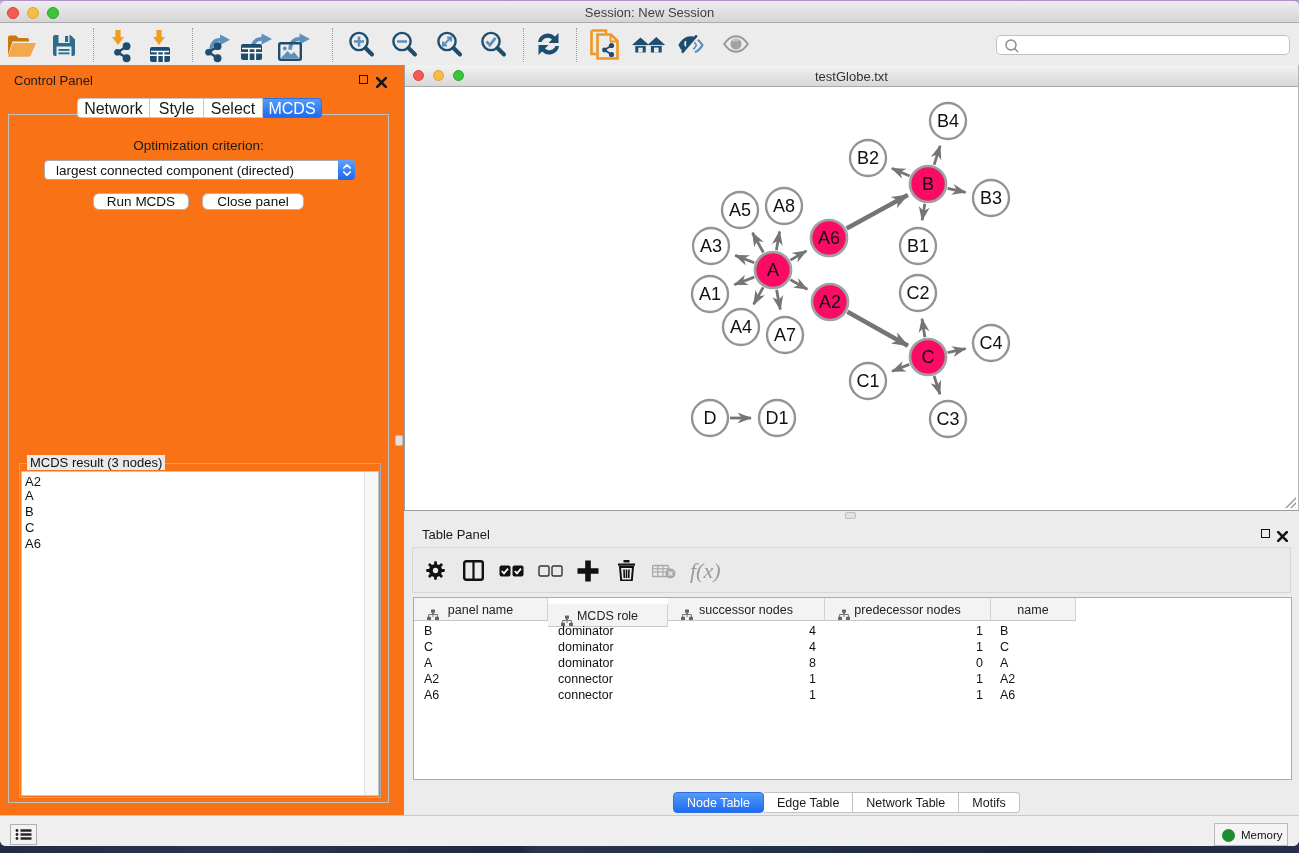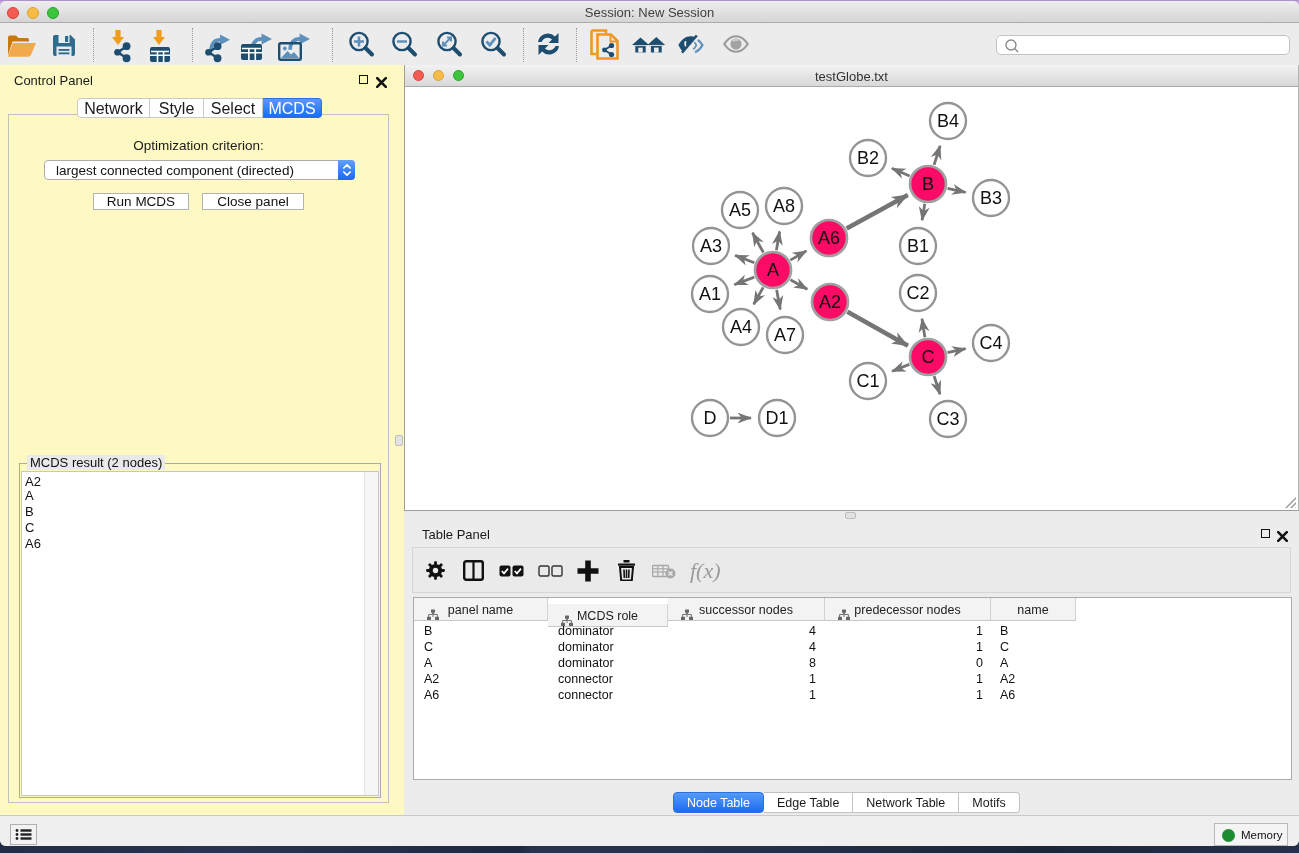--- a/index.html
+++ b/index.html
@@ -10,34 +10,34 @@
 
 #titlebar { position:absolute; top:0; left:0; width:100%; height:22px; background:linear-gradient(#eeeeee,#d5d5d5); border-bottom:1px solid #ababab; }
 #titlebar .tl { position:absolute; top:5.5px; width:12.5px; height:12.5px; border-radius:50%; }
 #title-text { position:absolute; width:100%; text-align:center; top:4px; font-size:13px; color:#404040; }
 
 #toolbar { position:absolute; top:23px; left:0; width:100%; height:41px; background:#ececec; }
 .sep { position:absolute; top:4px; height:34px; width:0; border-left:1px dotted #9a9a9a; }
 .ticon { position:absolute; top:0; }
 #searchbox { position:absolute; left:996px; top:11px; width:294px; height:20px; background:#fff; border:1px solid #c2c2c2; border-radius:5px; }
 
-#leftpanel { position:absolute; top:64px; left:0; width:404px; height:750px; background:#fef9c3; }
+#leftpanel { position:absolute; top:64px; left:0; width:404px; height:750px; background:#f97316; }
 #cp-head { position:absolute; top:8px; left:14px; font-size:13px; color:#1a1a1a; }
 #cp-min { position:absolute; top:10px; left:359px; width:9px; height:9px; border:1.5px solid #111; }
 #cp-x { position:absolute; top:9px; left:376px; }
 #cp-body { position:absolute; top:49px; left:8px; width:381px; height:689px; border:1px solid #c0c0c0; }
 #tabs { position:absolute; top:-17px; left:68px; height:20px; display:flex; font-size:16px; }
 #tabs .tab { height:20px; line-height:19px; background:#fff; border:1px solid #c9c9c9; border-left:none; color:#1a1a1a; text-align:center;}
 #tabs .tab:first-child { border-radius:4px 0 0 4px; border-left:1px solid #c9c9c9;}
 #tabs .tab.sel { background:linear-gradient(#559bf9,#1d6bf2); color:#fff; border-radius:0 4px 4px 0; border-color:#2e6fe0; }
 #opt-label { position:absolute; top:23px; left:0; width:100%; text-align:center; font-size:13.5px; color:#1a1a1a; }
 #dropdown { position:absolute; top:45px; left:35px; width:311px; height:20px; background:#fff; border:1px solid #ababab; border-radius:4px; font-size:13.5px; color:#111; line-height:19px; padding-left:11px; }
 #dd-btn { position:absolute; right:-1px; top:-1px; width:17px; height:20px; background:linear-gradient(#5ea0fa,#1c67f0); border-radius:0 4px 4px 0; }
 #dd-btn svg { position:absolute; left:2.5px; top:3px; }
-.btn { position:absolute; height:17px; background:#fff; border:1px solid #b3b3b3; border-radius:0; font-size:13.5px; color:#111; text-align:center; line-height:15px; }
+.btn { position:absolute; height:17px; background:#fff; border:1px solid #b3b3b3; border-radius:6px; font-size:13.5px; color:#111; text-align:center; line-height:15px; }
 #fieldset { position:absolute; top:348px; left:10px; width:362px; height:335px; border:1px solid #ababab; }
 #fs-label { position:absolute; top:-9px; left:7px; background:#e9e9e9; padding:0 3px; font-size:13px; color:#111; }
 #fs-list { position:absolute; top:7px; left:1px; width:358px; height:325px; background:#fff; border:1px solid #c6c6c6; font-size:13px; color:#111; }
 #fs-list .li { padding-left:3px; height:16px; line-height:16px; }
 #fs-sb { position:absolute; top:0; right:0; width:14px; height:100%; background:#f6f6f6; border-left:1px solid #e2e2e2; }
 
 #graphwin { position:absolute; top:64px; left:404px; width:895px; height:446px; background:#fff; border-left:1px solid #9e9e9e; border-right:1px solid #b5b5b5; border-bottom:1px solid #9e9e9e; }
 #gw-title { position:absolute; top:0; left:0; width:100%; height:22px; background:linear-gradient(#f2f2f2,#d8d8d8); border-bottom:1px solid #a9a9a9; }
 #gw-title .tl { position:absolute; top:5px; width:11px; height:11px; border-radius:50%; }
 #gw-text { position:absolute; width:100%; text-align:center; top:4px; font-size:13px; color:#333; }
@@ -236,21 +236,21 @@
             <svg width="12" height="14">
               <path d="M2.8,5 L6,1.8 L9.2,5" fill="none" stroke="#fff" stroke-width="1.7" stroke-linecap="round" stroke-linejoin="round"></path>
               <path d="M2.8,9 L6,12.2 L9.2,9" fill="none" stroke="#fff" stroke-width="1.7" stroke-linecap="round" stroke-linejoin="round"></path>
             </svg>
           </div>
       </div>
       <div id="opt-label">Optimization criterion:</div>
       <div class="btn" style="top:78px;left:84px;width:96px;">Run MCDS</div>
       <div class="btn" style="top:78px;left:193px;width:102px;">Close panel</div>
       <div id="fieldset">
-        <div id="fs-label">MCDS result (2 nodes)</div>
+        <div id="fs-label">MCDS result (3 nodes)</div>
         <div id="fs-list">
           <div class="li" style="padding-top:2px">A2</div>
             <div class="li">A</div>
             <div class="li">B</div>
             <div class="li">C</div>
             <div class="li">A6</div>
           <div id="fs-sb"></div>
         </div>
       </div>
     </div>

